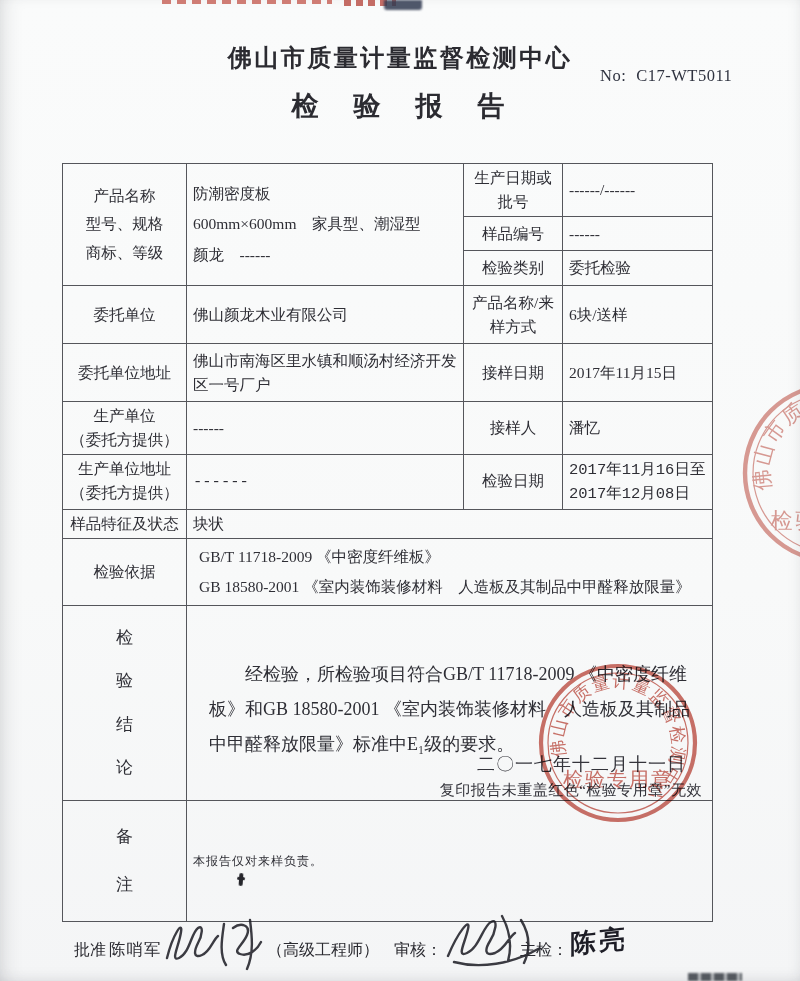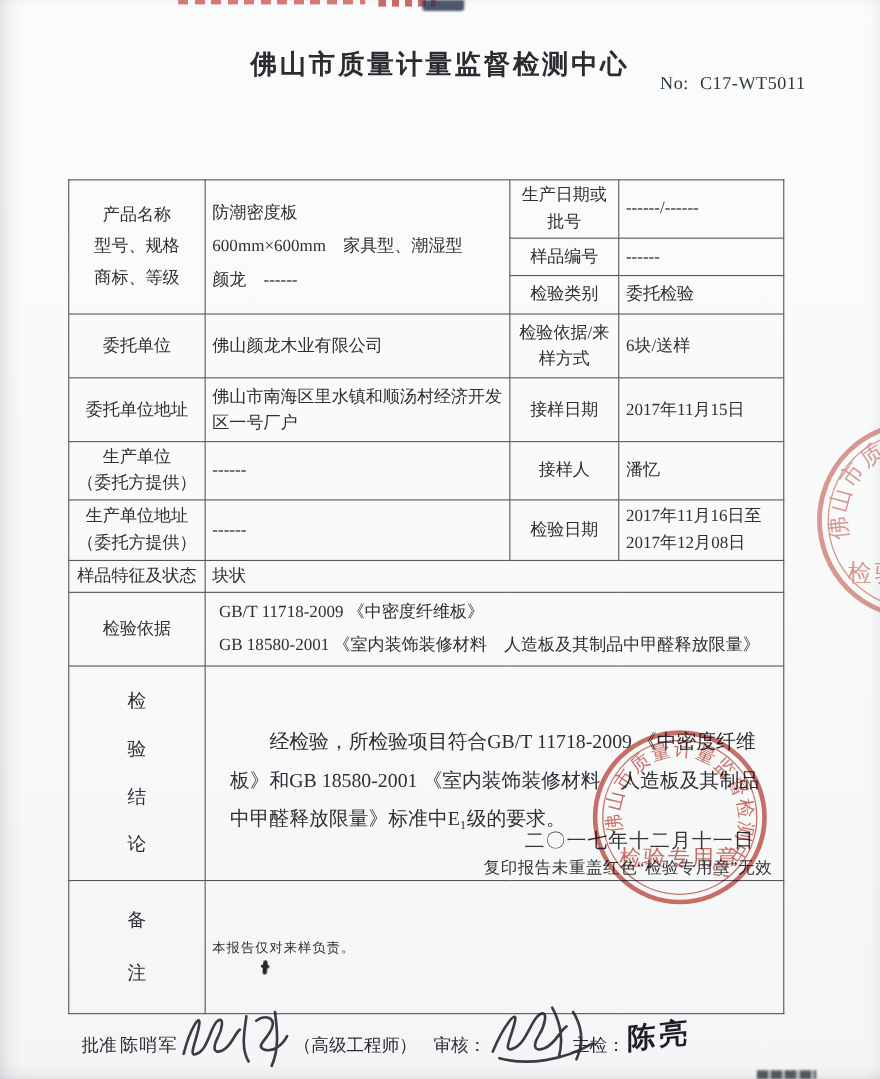--- a/index.html
+++ b/index.html
@@ -53,21 +53,21 @@
     border-collapse:collapse;table-layout:fixed;
   }
   table.report td{
     border:1px solid #55565b;font-size:15.5px;vertical-align:middle;
     padding:2px 6px;line-height:1.55;color:#2e2e35;
     overflow:hidden;
   }
   td.lab{text-align:center;}
   td.val{text-align:left;padding-left:11px;padding-right:8px;}
   .r1a{height:50px;} .r1b{height:34px;} .r1c{height:35px;}
-  .r2{height:58px;} .r3{height:58px;} .r4{height:52px;margin-left:28px;} .r5{height:55px;}
+  .r2{height:58px;} .r3{height:58px;} .r4{height:52px;margin-left:28px;} .r5{height:55px;font-family:Liberation Mono, monospace;}
   .r6{height:29px;} .r7{height:67px;} .r8{height:192px;} .r9{height:118px;}
   .product-val div{line-height:1.95;text-align:left;}
   .product-lab div{line-height:1.85;}
   .basis-cell div{line-height:1.95;padding-left:6px;}
   .vcell{padding:0;}
   .vstack{display:flex;flex-direction:column;justify-content:space-evenly;align-items:center;
           font-size:17px;}
   .vstack-conclusion{height:190px;}
   .vstack-remark{height:116px;}
   .conclusion-cell{position:relative;vertical-align:top;padding:0;}
@@ -115,20 +115,21 @@
 
   <div class="artifact-red-dashes-1"></div>
   <div class="artifact-red-dashes-2"></div>
   <div class="artifact-dark-blob"></div>
   <div class="artifact-bottom-right"></div>
 
   <div class="no-line">
     <span>No:</span><span class="no-val">C17-WT5011</span>
   </div>
   <div class="org-name">佛山市质量计量监督检测中心</div>
+  <div class="report-title">检　验　报　告</div>
 
   <table class="report">
     <colgroup>
         <col style="width:124px">
         <col style="width:277px">
         <col style="width:99px">
         <col style="width:150px">
       </colgroup>
     <tbody>
         <tr class="r1a">
@@ -149,21 +150,21 @@
       <td class="lab">样品编号</td>
       <td class="val">------</td>
     </tr>
     <tr class="r1c">
       <td class="lab">检验类别</td>
       <td class="val">委托检验</td>
     </tr>
     <tr class="r2">
       <td class="lab">委托单位</td>
       <td class="val">佛山颜龙木业有限公司</td>
-      <td class="lab">检验依据/来样方式</td>
+      <td class="lab">产品名称/来样方式</td>
       <td class="val">6块/送样</td>
     </tr>
     <tr class="r3">
       <td class="lab">委托单位地址</td>
       <td class="val">佛山市南海区里水镇和顺汤村经济开发区一号厂户</td>
       <td class="lab">接样日期</td>
       <td class="val">2017年11月15日</td>
     </tr>
     <tr class="r4">
       <td class="lab">

